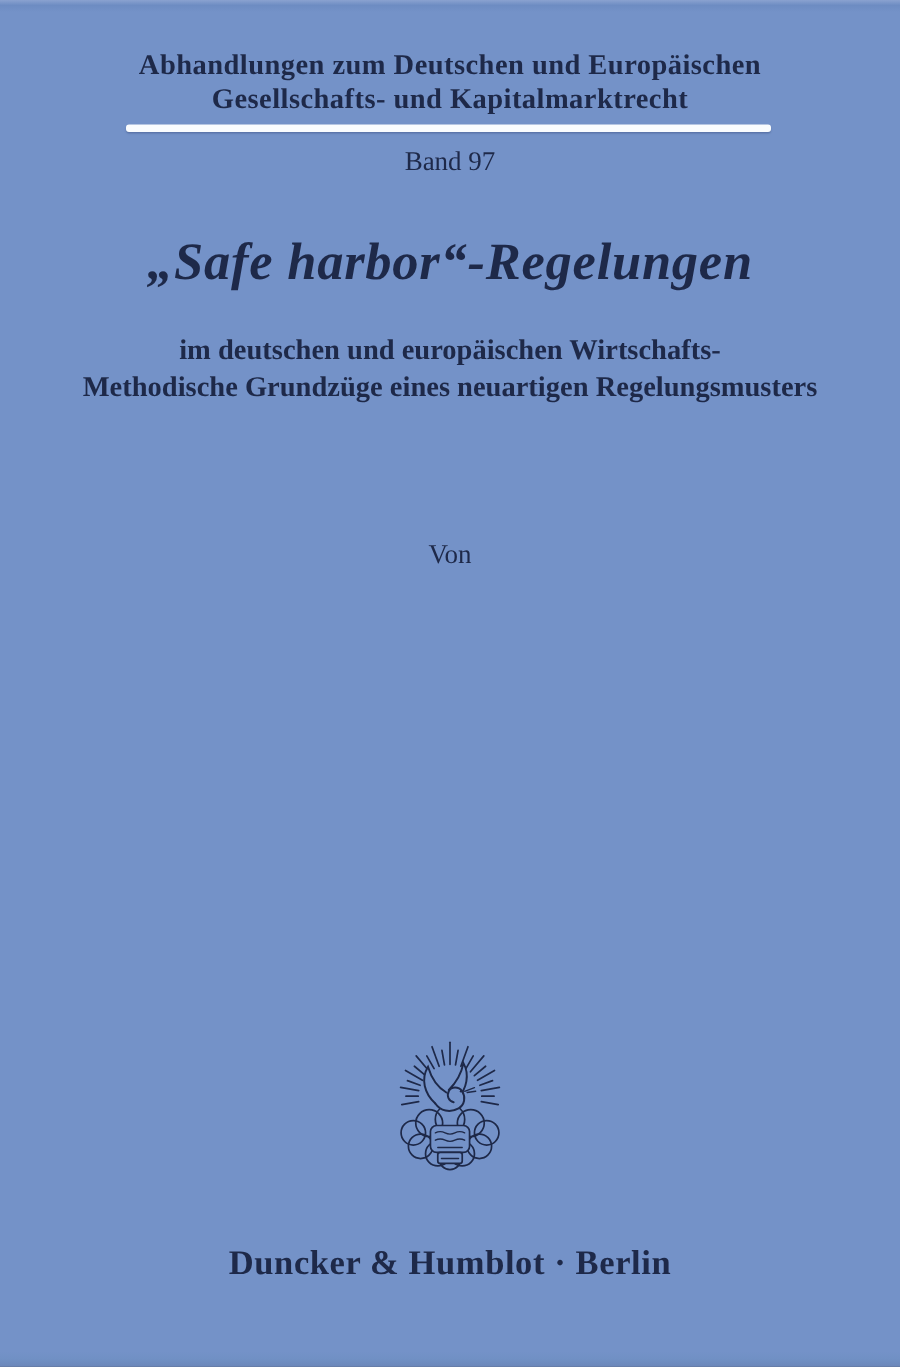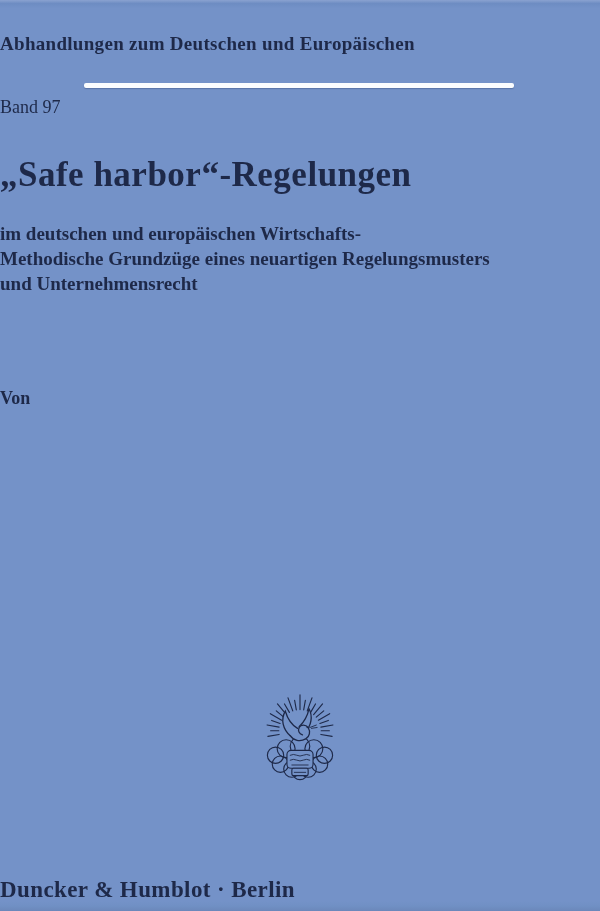--- a/index.html
+++ b/index.html
@@ -23,20 +23,21 @@
     background: linear-gradient(to bottom, #8aa2d0 0%, #6d8cc2 45%, #7492c8 100%);
   }
   .edge-bottom {
     position: absolute; bottom: 0; left: 0; right: 0; height: 10px;
     background: linear-gradient(to top, #6b87ba 0%, #7090c4 50%, #7492c8 100%);
   }
   .centered {
     position: absolute;
     left: 0;
     width: 100%;
+    text-align: center;
   }
   .series {
     top: 32px;
     font-size: 19px;
     font-weight: bold;
     line-height: 23px;
     letter-spacing: 0.3px;
   }
   .rule {
     position: absolute;
@@ -51,75 +52,74 @@
   .band {
     top: 97px;
     font-size: 18px;
     font-weight: normal;
   }
   .title {
     top: 155px;
     font-size: 35px;
     font-weight: bold;
     letter-spacing: 0.5px;
+    font-style: italic;
   }
   .subtitle {
     top: 221px;
     font-size: 19px;
     font-weight: bold;
     line-height: 25px;
   }
   .byline {
     top: 359px;
     font-size: 18px;
-    font-weight: bold;
-    margin-top: 29px;
+    font-weight: normal;
   }
   .author {
     top: 394px;
     font-size: 22px;
     font-weight: bold;
   }
   .emblem {
     position: absolute;
     top: 690px;
     left: 50%;
     transform: translateX(-50%);
     width: 82px;
     height: 106px;
   }
   .emblem svg { display: block; width: 100%; height: 100%; }
   .publisher {
     top: 829px;
     font-size: 23px;
     font-weight: bold;
     letter-spacing: 0.4px;
-    margin-top: 48px;
   }
 </style>
 </head>
 <body>
 
 <div class="cover">
   <div class="edge-top"></div>
 
   <div class="centered series">
     <div>Abhandlungen zum Deutschen und Europäischen</div>
+    <div>Gesellschafts- und Kapitalmarktrecht</div>
   </div>
 
   <div class="rule"></div>
 
   <div class="centered band">Band 97</div>
 
   <div class="centered title">„Safe harbor“-Regelungen</div>
 
   <div class="centered subtitle">
     <div>im deutschen und europäischen Wirtschafts-</div>
     <div>Methodische Grundzüge eines neuartigen Regelungsmusters</div>
-    <div>und Unternehmensrecht</div>
   </div>
 
   <div class="centered byline">Von</div>
 
 
   <div class="emblem">
     <svg viewBox="0 0 100 130" fill="none" stroke="#1e2949" stroke-width="1.4" stroke-linecap="round">
 
       <g>
         <line x1="50" y1="24" x2="50" y2="6" transform="rotate(0,50,50)"></line>

